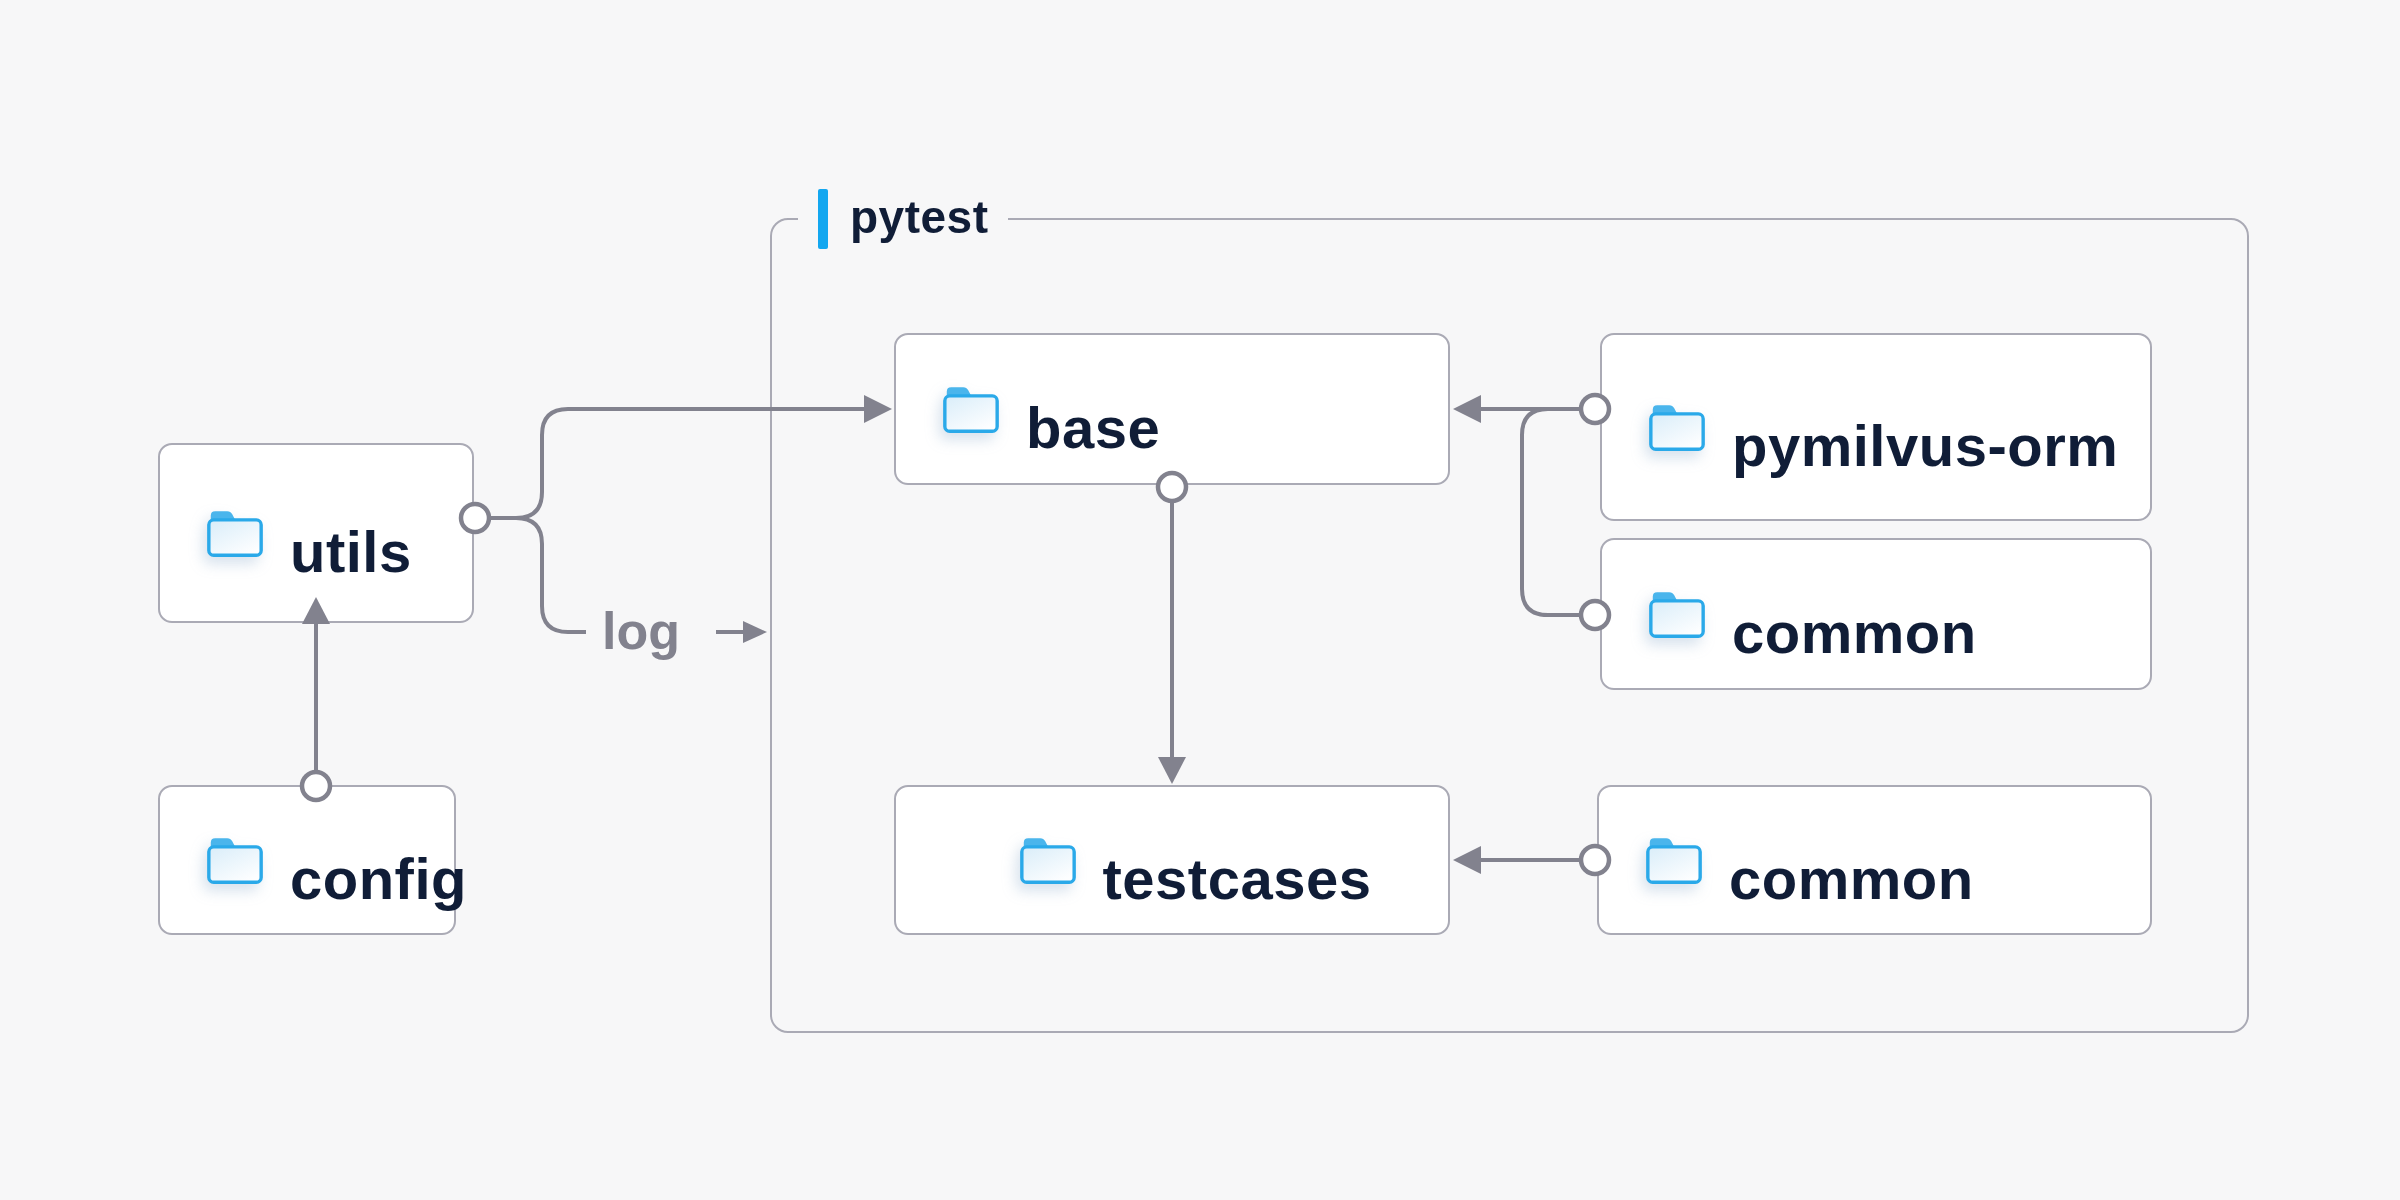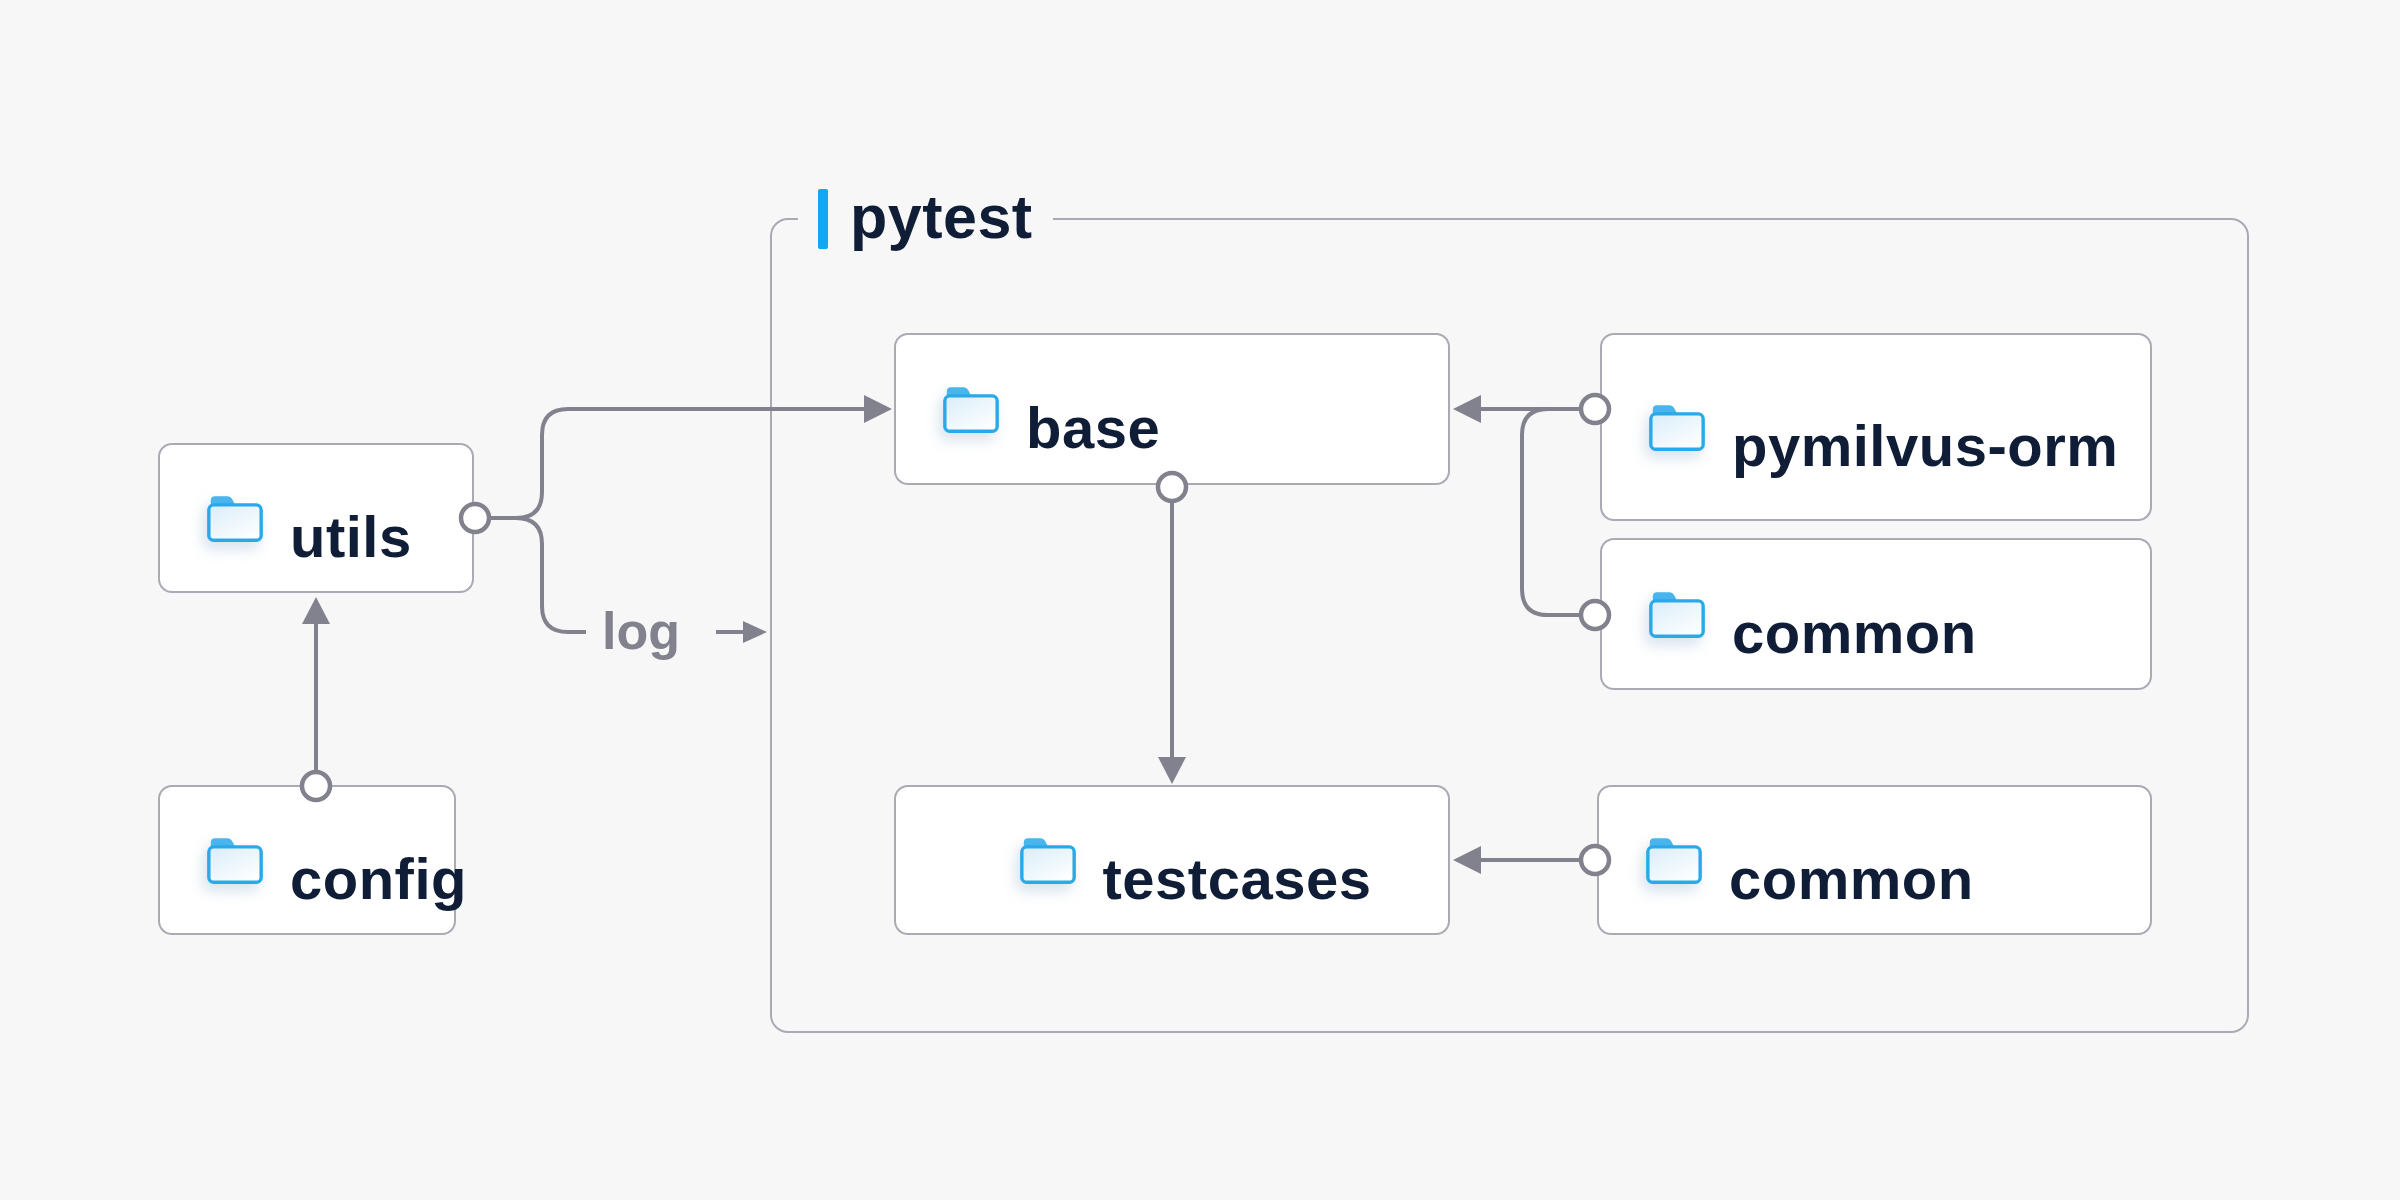--- a/index.html
+++ b/index.html
@@ -38,21 +38,21 @@
     padding: 0 20px;
   }
   .group-label .accent-bar {
     display: block;
     width: 10px;
     height: 60px;
     background: #13a7f0;
     border-radius: 2px;
   }
   .group-label .group-title {
-    font-size: 61px;
+    font-size: 46px;
     font-weight: 700;
     color: #101d37;
     letter-spacing: 0.5px;
     line-height: 1;
     padding-bottom: 4px;
   }
   
   .node {
     position: absolute;
     background: #ffffff;
@@ -71,21 +71,21 @@
     color: #101d37;
     letter-spacing: 0.5px;
     line-height: 1;
     padding-bottom: 6px;
     white-space: nowrap;
     margin-top: 44px;
   }
   .folder-wrap { display: block; width: 62px; height: 54px; }
   .folder-wrap svg { filter: drop-shadow(-4px 7px 7px rgba(110,150,190,0.28)); }
 
-  .n-utils      { left: 158px;  top: 443px; width: 316px; height: 150px; }
+  .n-utils      { left: 158px;  top: 443px; width: 316px; height: 180px; }
   .n-config     { left: 158px;  top: 785px; width: 298px; height: 150px; }
   .n-base       { left: 894px;  top: 333px; width: 556px; height: 152px; }
   .n-pymilvus   { left: 1600px; top: 333px; width: 552px; height: 188px; }
   .n-check      { left: 1600px; top: 538px; width: 552px; height: 152px; }
   .n-testcases  { left: 894px;  top: 785px; width: 556px; height: 150px; justify-content: center; }
   .n-common     { left: 1597px; top: 785px; width: 555px; height: 150px; }
 
   
   .wires {
     position: absolute;

